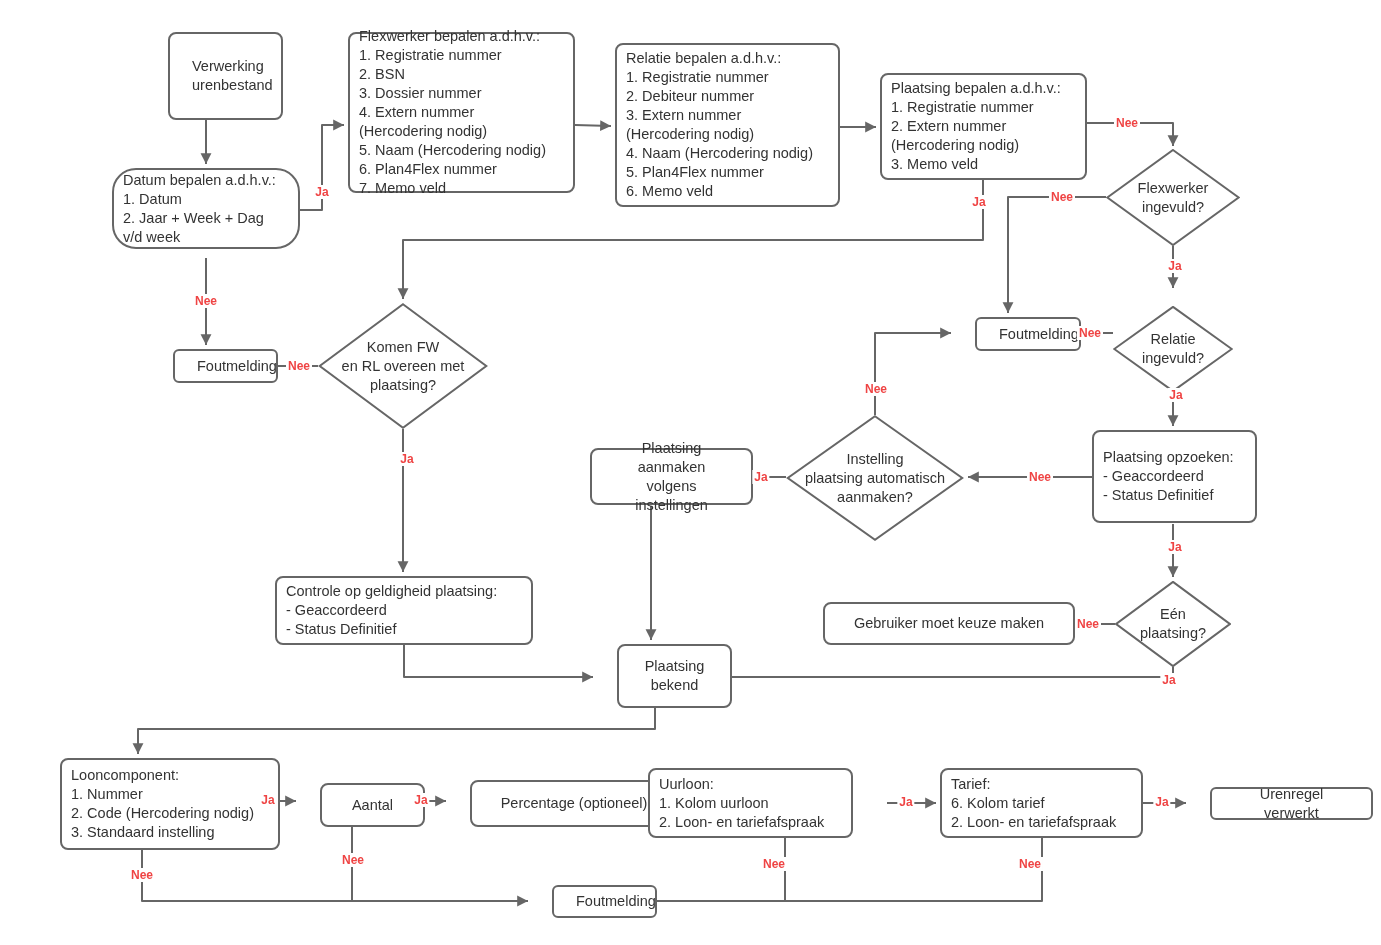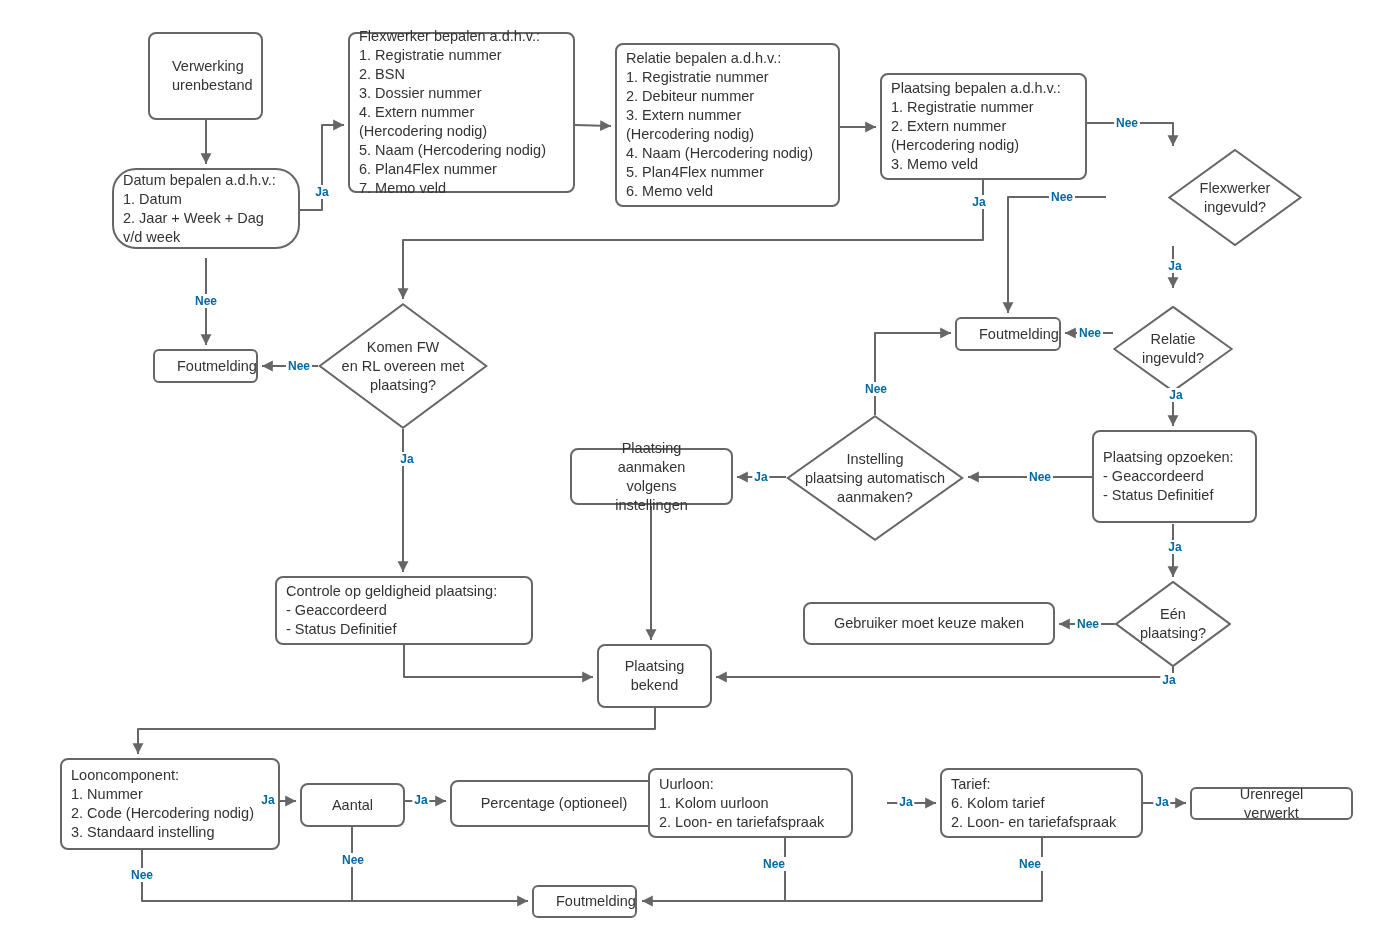--- a/index.html
+++ b/index.html
@@ -10,31 +10,31 @@
   }
   #edges{position:absolute;left:0;top:0;width:1381px;height:945px;z-index:1;}
   .node{
     position:absolute;box-sizing:border-box;background:#ffffff;
     border:2px solid #666666;border-radius:8px;z-index:2;
     display:flex;align-items:center;
   }
   .node .txt{white-space:pre-line;width:100%;}
   .node.list{padding:5px 9px;}
   .node.list .txt{text-align:left;}
-  .node.center{justify-content:center;text-align:center;padding:2px 22px;}
+  .node.center{justify-content:center;text-align:center;padding:2px 22px;margin-left:20px;}
   .diamond{position:absolute;z-index:2;}
   .diamond svg{position:absolute;left:0;top:0;width:100%;height:100%;}
   .diamond .txt{
     position:absolute;left:0;top:0;width:100%;height:100%;
     display:flex;align-items:center;justify-content:center;
     text-align:center;white-space:pre-line;
   }
   .elabel{
     position:absolute;z-index:3;transform:translate(-50%,-50%);
-    background:#ffffff;color:#0369a1;font-weight:bold;font-size:12px;
+    background:#ffffff;color:#ef4444;font-weight:bold;font-size:12px;
     line-height:12px;padding:1px 2px;
   }
 </style>
 </head>
 <body>
 
 <div id="canvas">
 
   <svg id="edges" width="1381" height="945" viewBox="0 0 1381 945">
     <defs>
@@ -182,21 +182,21 @@
   </div>
 
   <div class="node center" style="left:1190px;top:787px;width:163px;height:33px;border-radius:6px;">
     <div class="txt">Urenregel verwerkt</div>
   </div>
 
   <div class="node center" style="left:532px;top:885px;width:105px;height:33px;border-radius:6px;">
     <div class="txt">Foutmelding</div>
   </div>
 
-  <div class="diamond" style="left:1168px;top:149px;width:134px;height:97px;text-decoration:underline;">
+  <div class="diamond" style="left:1106px;top:149px;width:134px;height:97px;text-decoration:underline;">
     <svg viewBox="0 0 100 100" preserveAspectRatio="none">
       <polygon points="50,1 99,50 50,99 1,50" fill="#ffffff" stroke="#666666" stroke-width="2" vector-effect="non-scaling-stroke"></polygon>
     </svg>
     <div class="txt">Flexwerker
 ingevuld?</div>
   </div>
 
   <div class="diamond" style="left:1113px;top:306px;width:120px;height:86px;">
     <svg viewBox="0 0 100 100" preserveAspectRatio="none">
       <polygon points="50,1 99,50 50,99 1,50" fill="#ffffff" stroke="#666666" stroke-width="2" vector-effect="non-scaling-stroke"></polygon>

